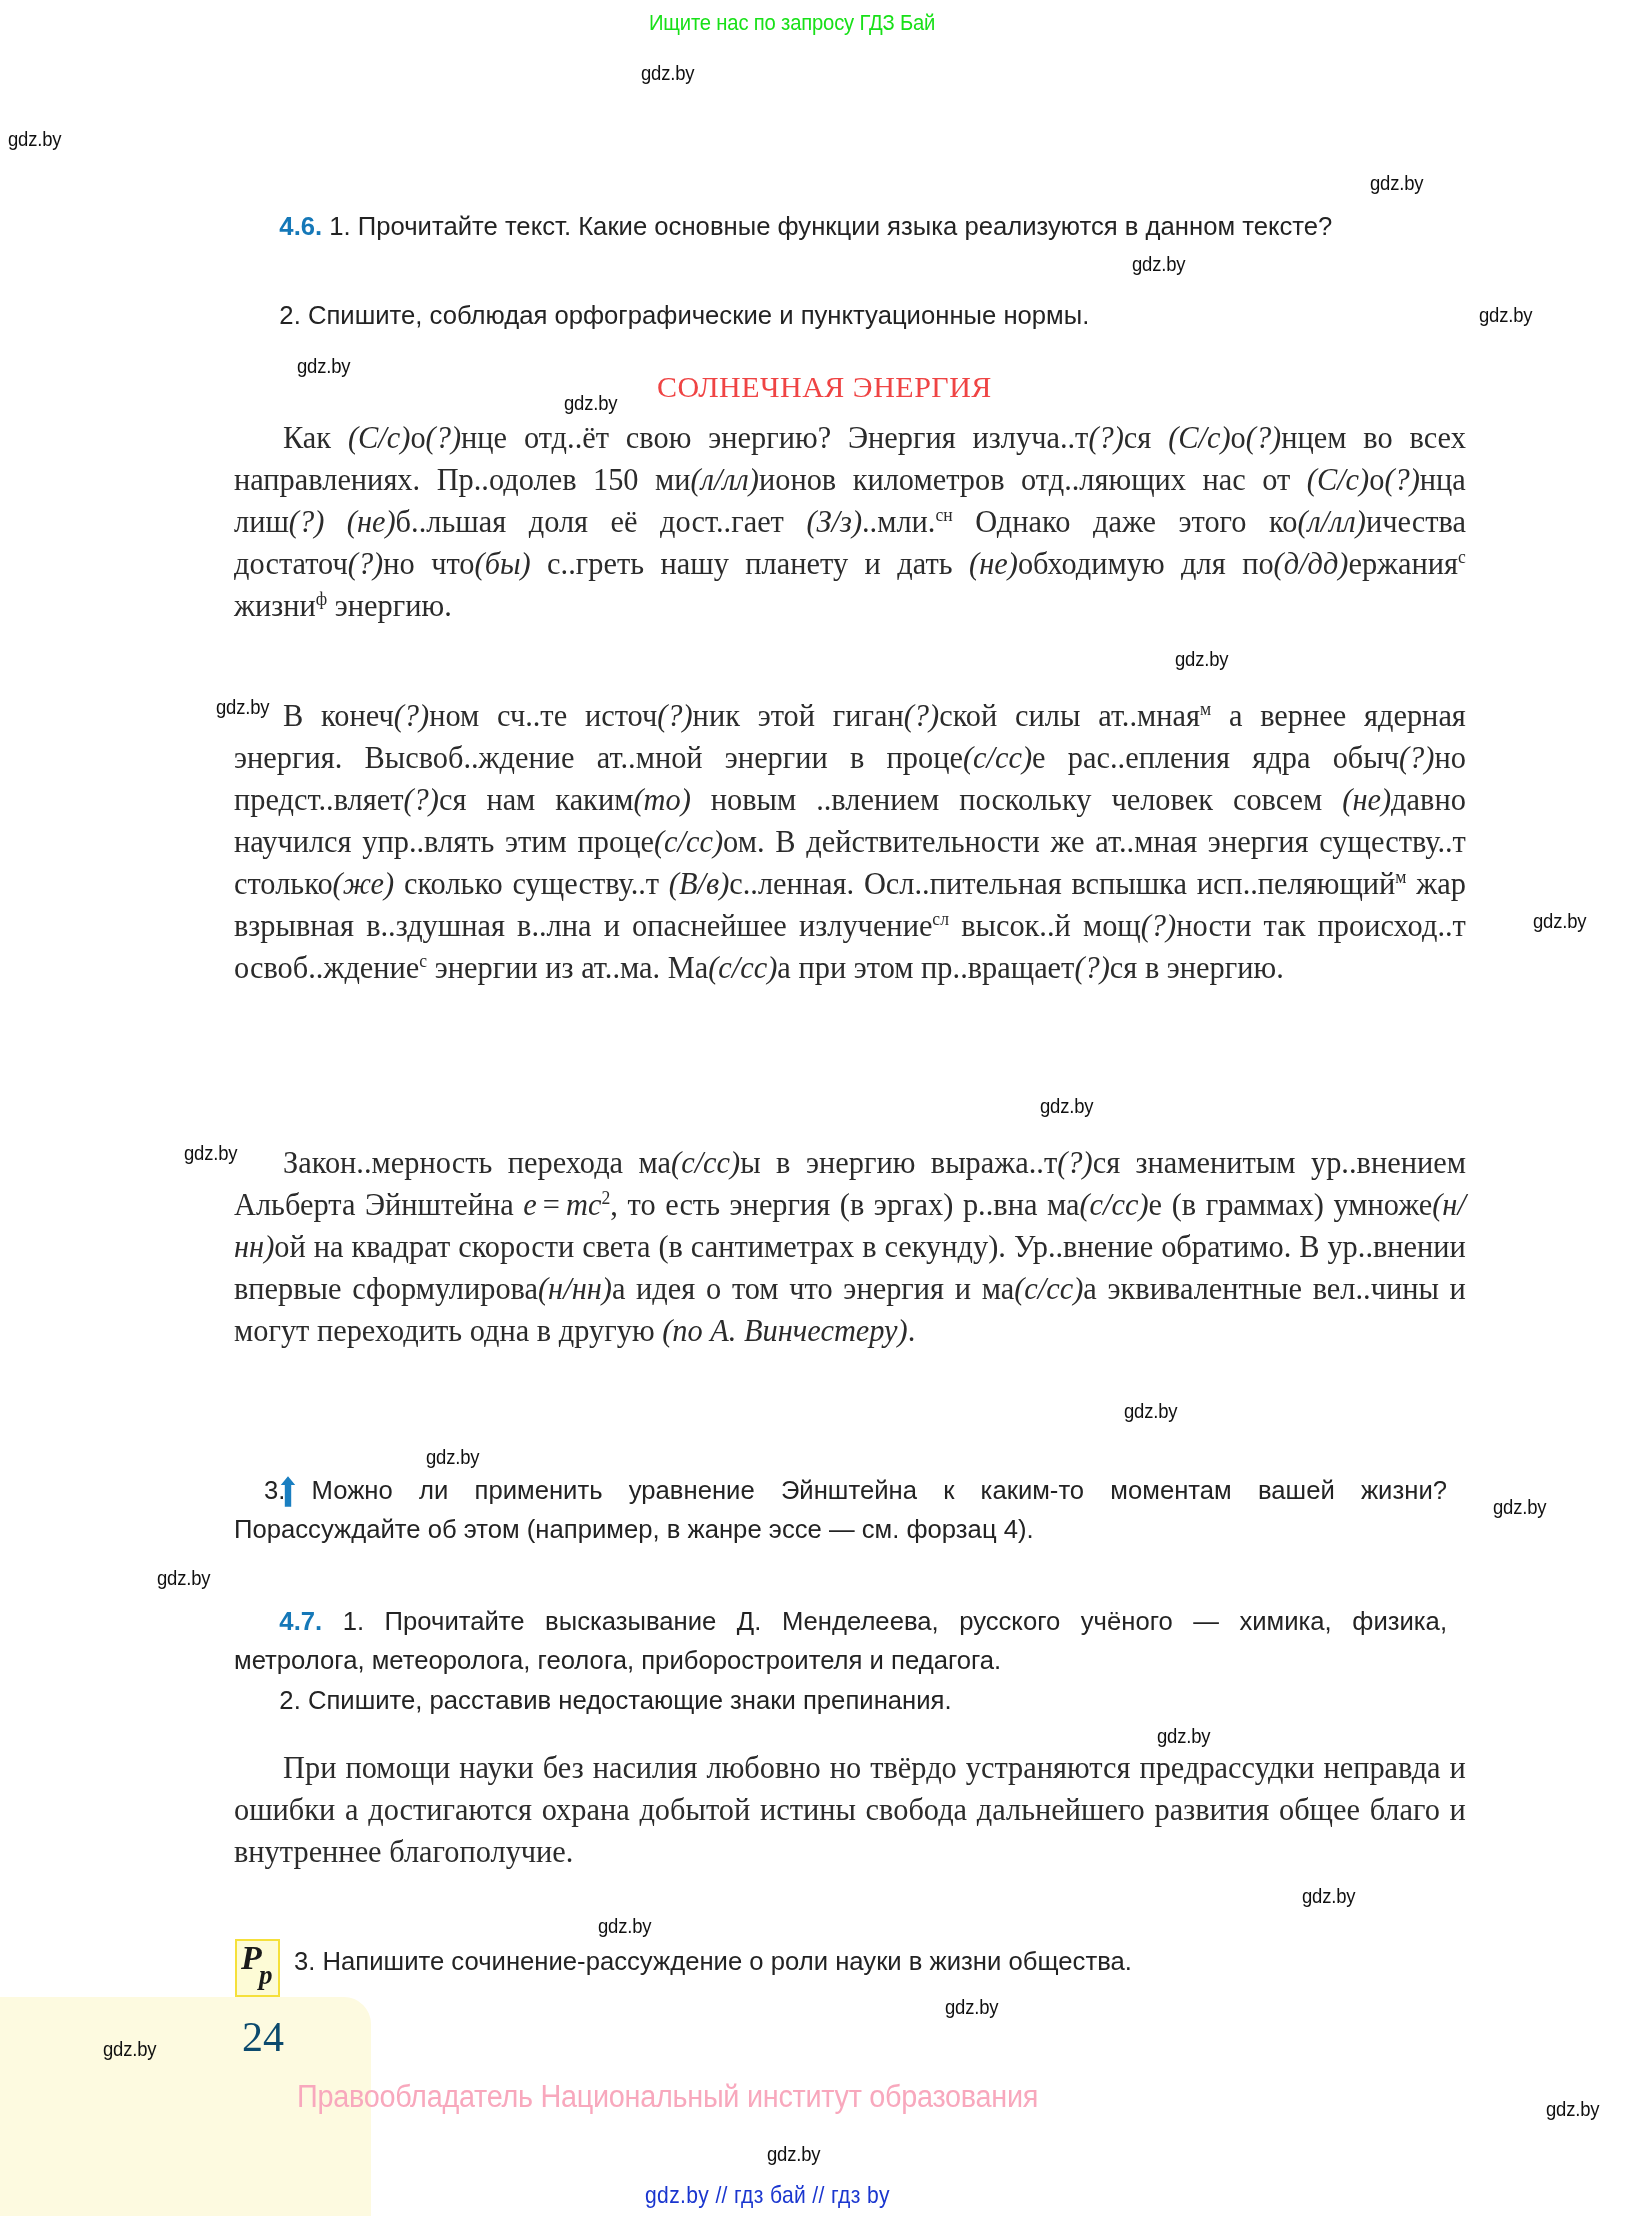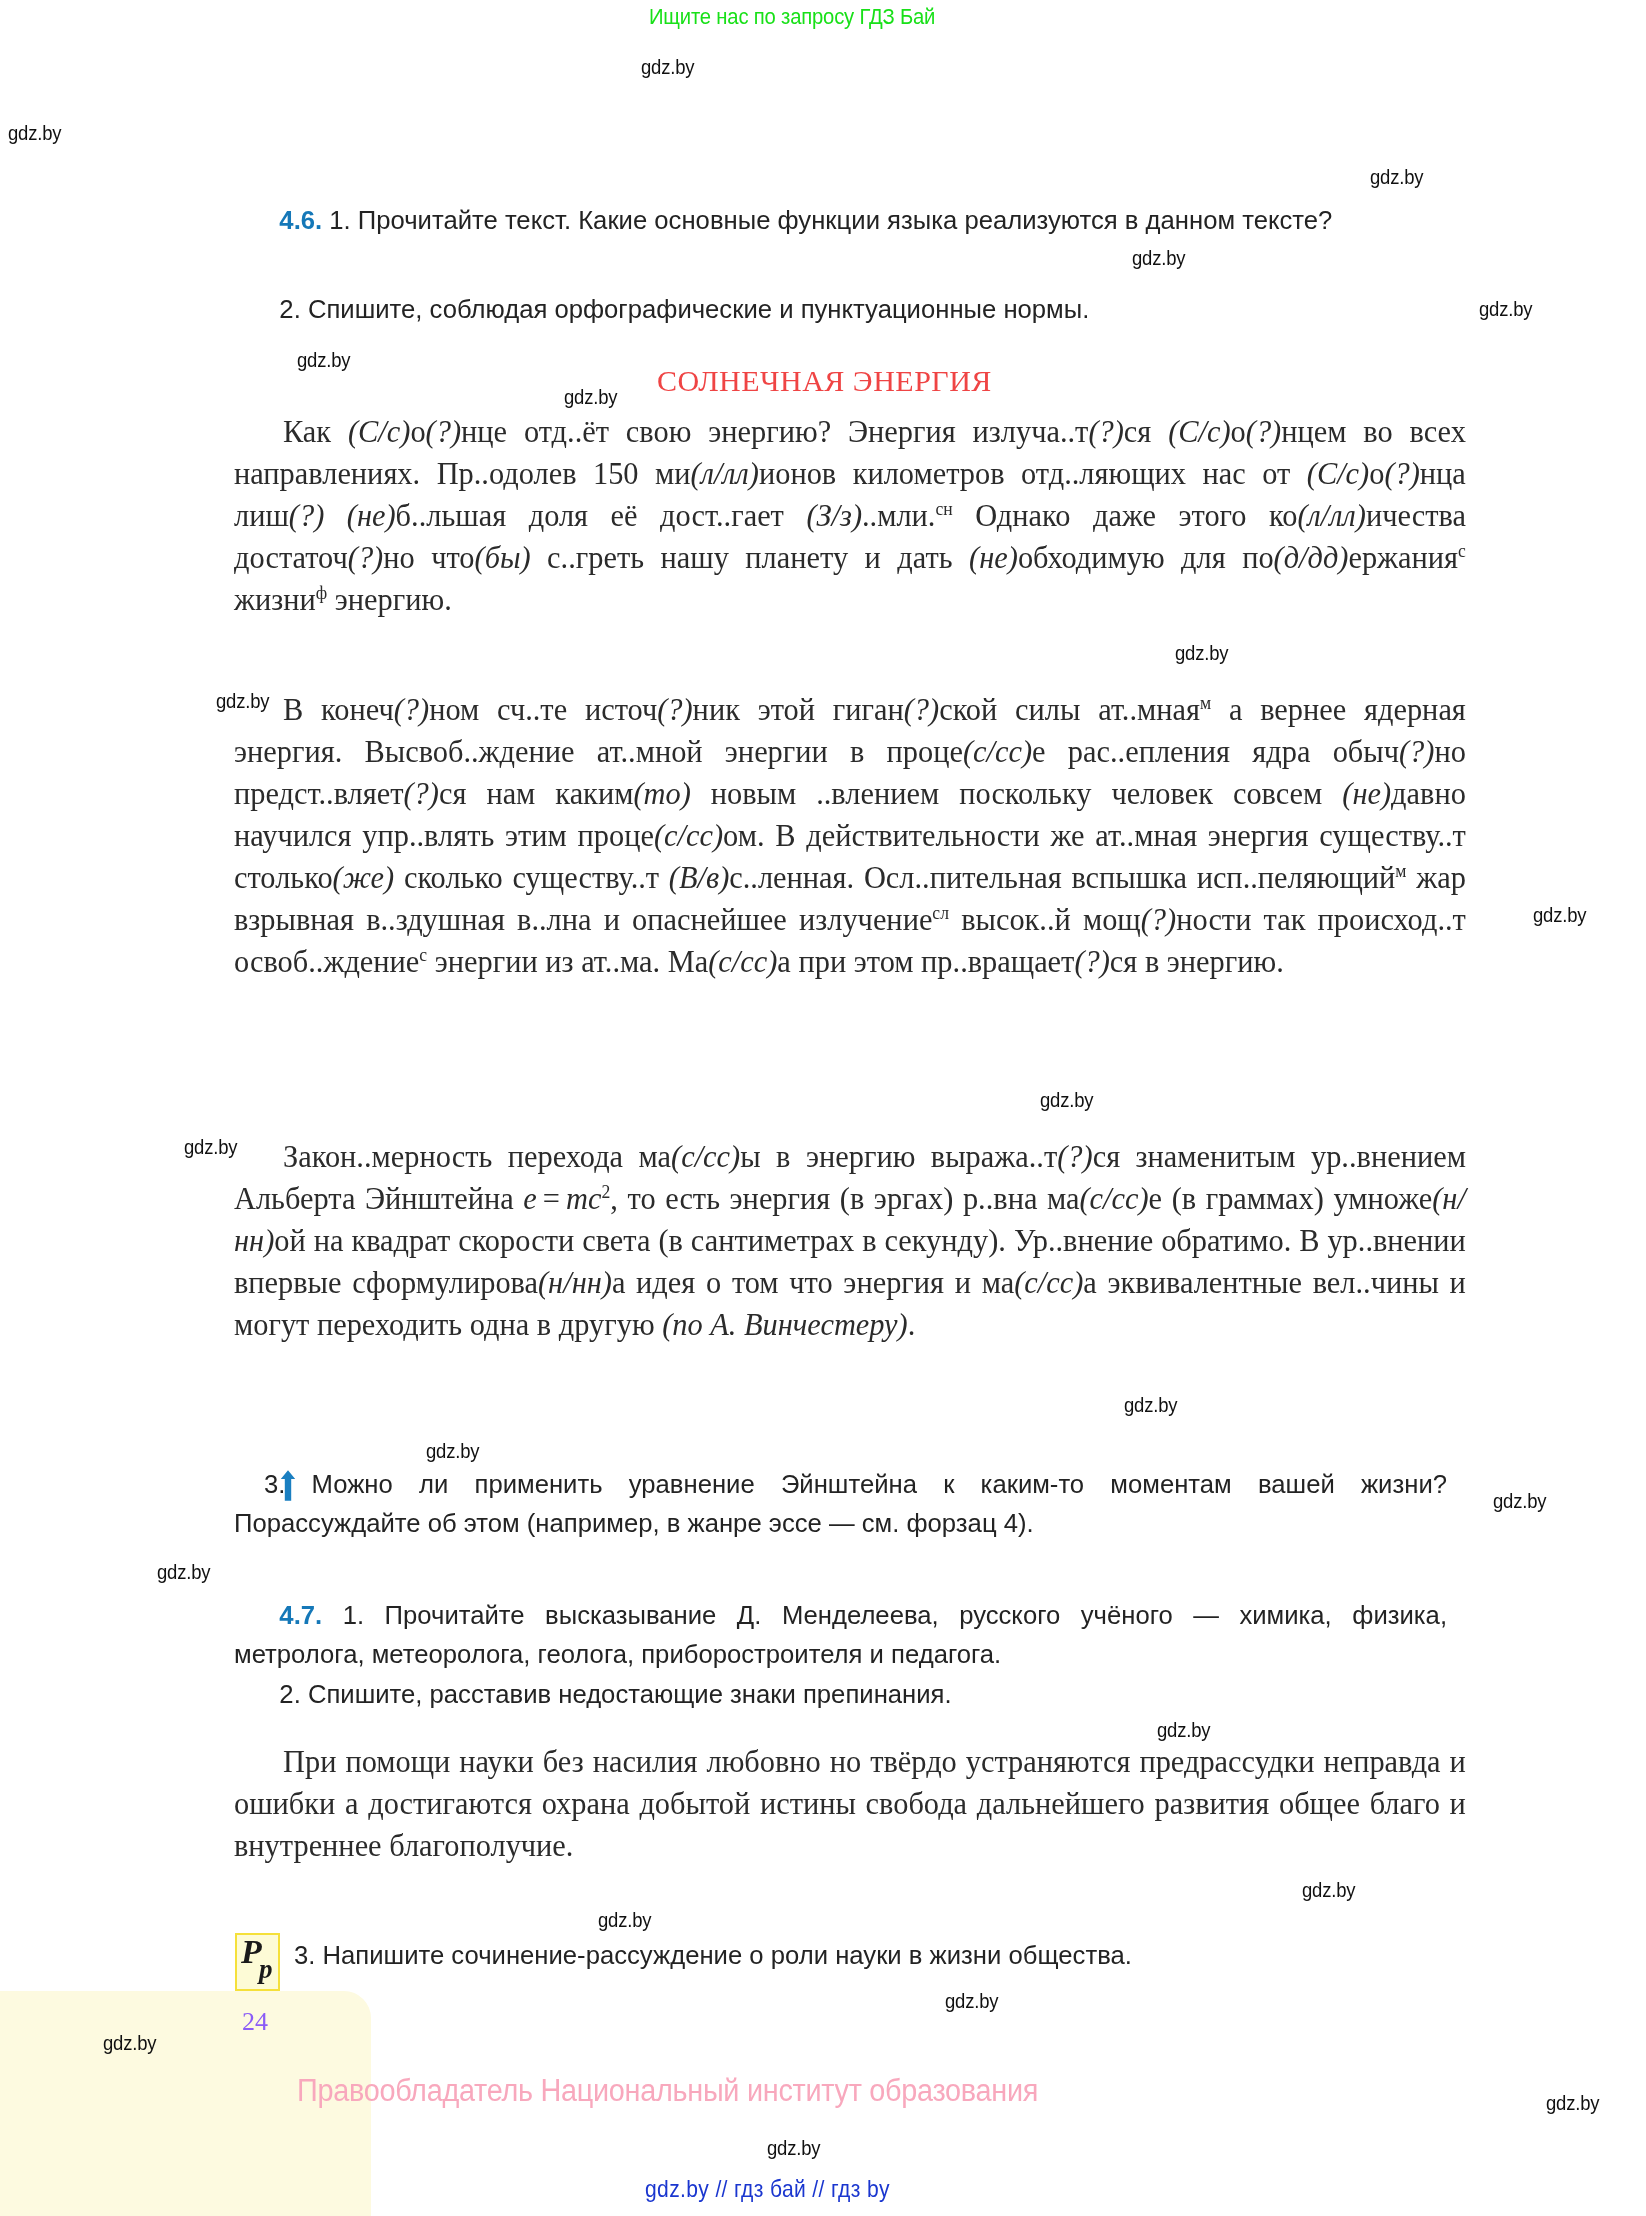--- a/index.html
+++ b/index.html
@@ -65,21 +65,21 @@
     top: 1991px;
     width: 403px;
     height: 226px;
     background: #fdfae0;
     border-radius: 0 27px 0 0;
   }
 
   
   .page {
     position: absolute;
-    left: 0; top: 0;
+    left: 0; top: 6px;
     width: 1647px;
     height: 1912px;
   }
 
   
   .instr {
     position: absolute;
     font-family: "Liberation Sans", sans-serif;
     font-size: 26.6px;
     line-height: 39px;
@@ -151,22 +151,22 @@
     color: #1a1a1a;
   }
   .rr-big { left: 4px; top: -1.6px; font-size: 34px; font-weight: bold; }
   .rr-small { left: 22px; top: 19.3px; font-size: 27px; font-weight: bold; }
 
   .page-num {
     position: absolute;
     left: 242px;
     top: 2007px;
     font-family: "Liberation Serif", serif;
-    font-size: 26px;
-    color: #8b5cf6;
+    font-size: 42px;
+    color: #0c4a6e;
   }
 </style>
 </head>
 <body>
 
 <div class="page">
 
   <div class="corner-block"></div>
 
   <div class="wm-green" style="left:649px; top:4px;">Ищите нас по запросу ГДЗ Бай</div>

